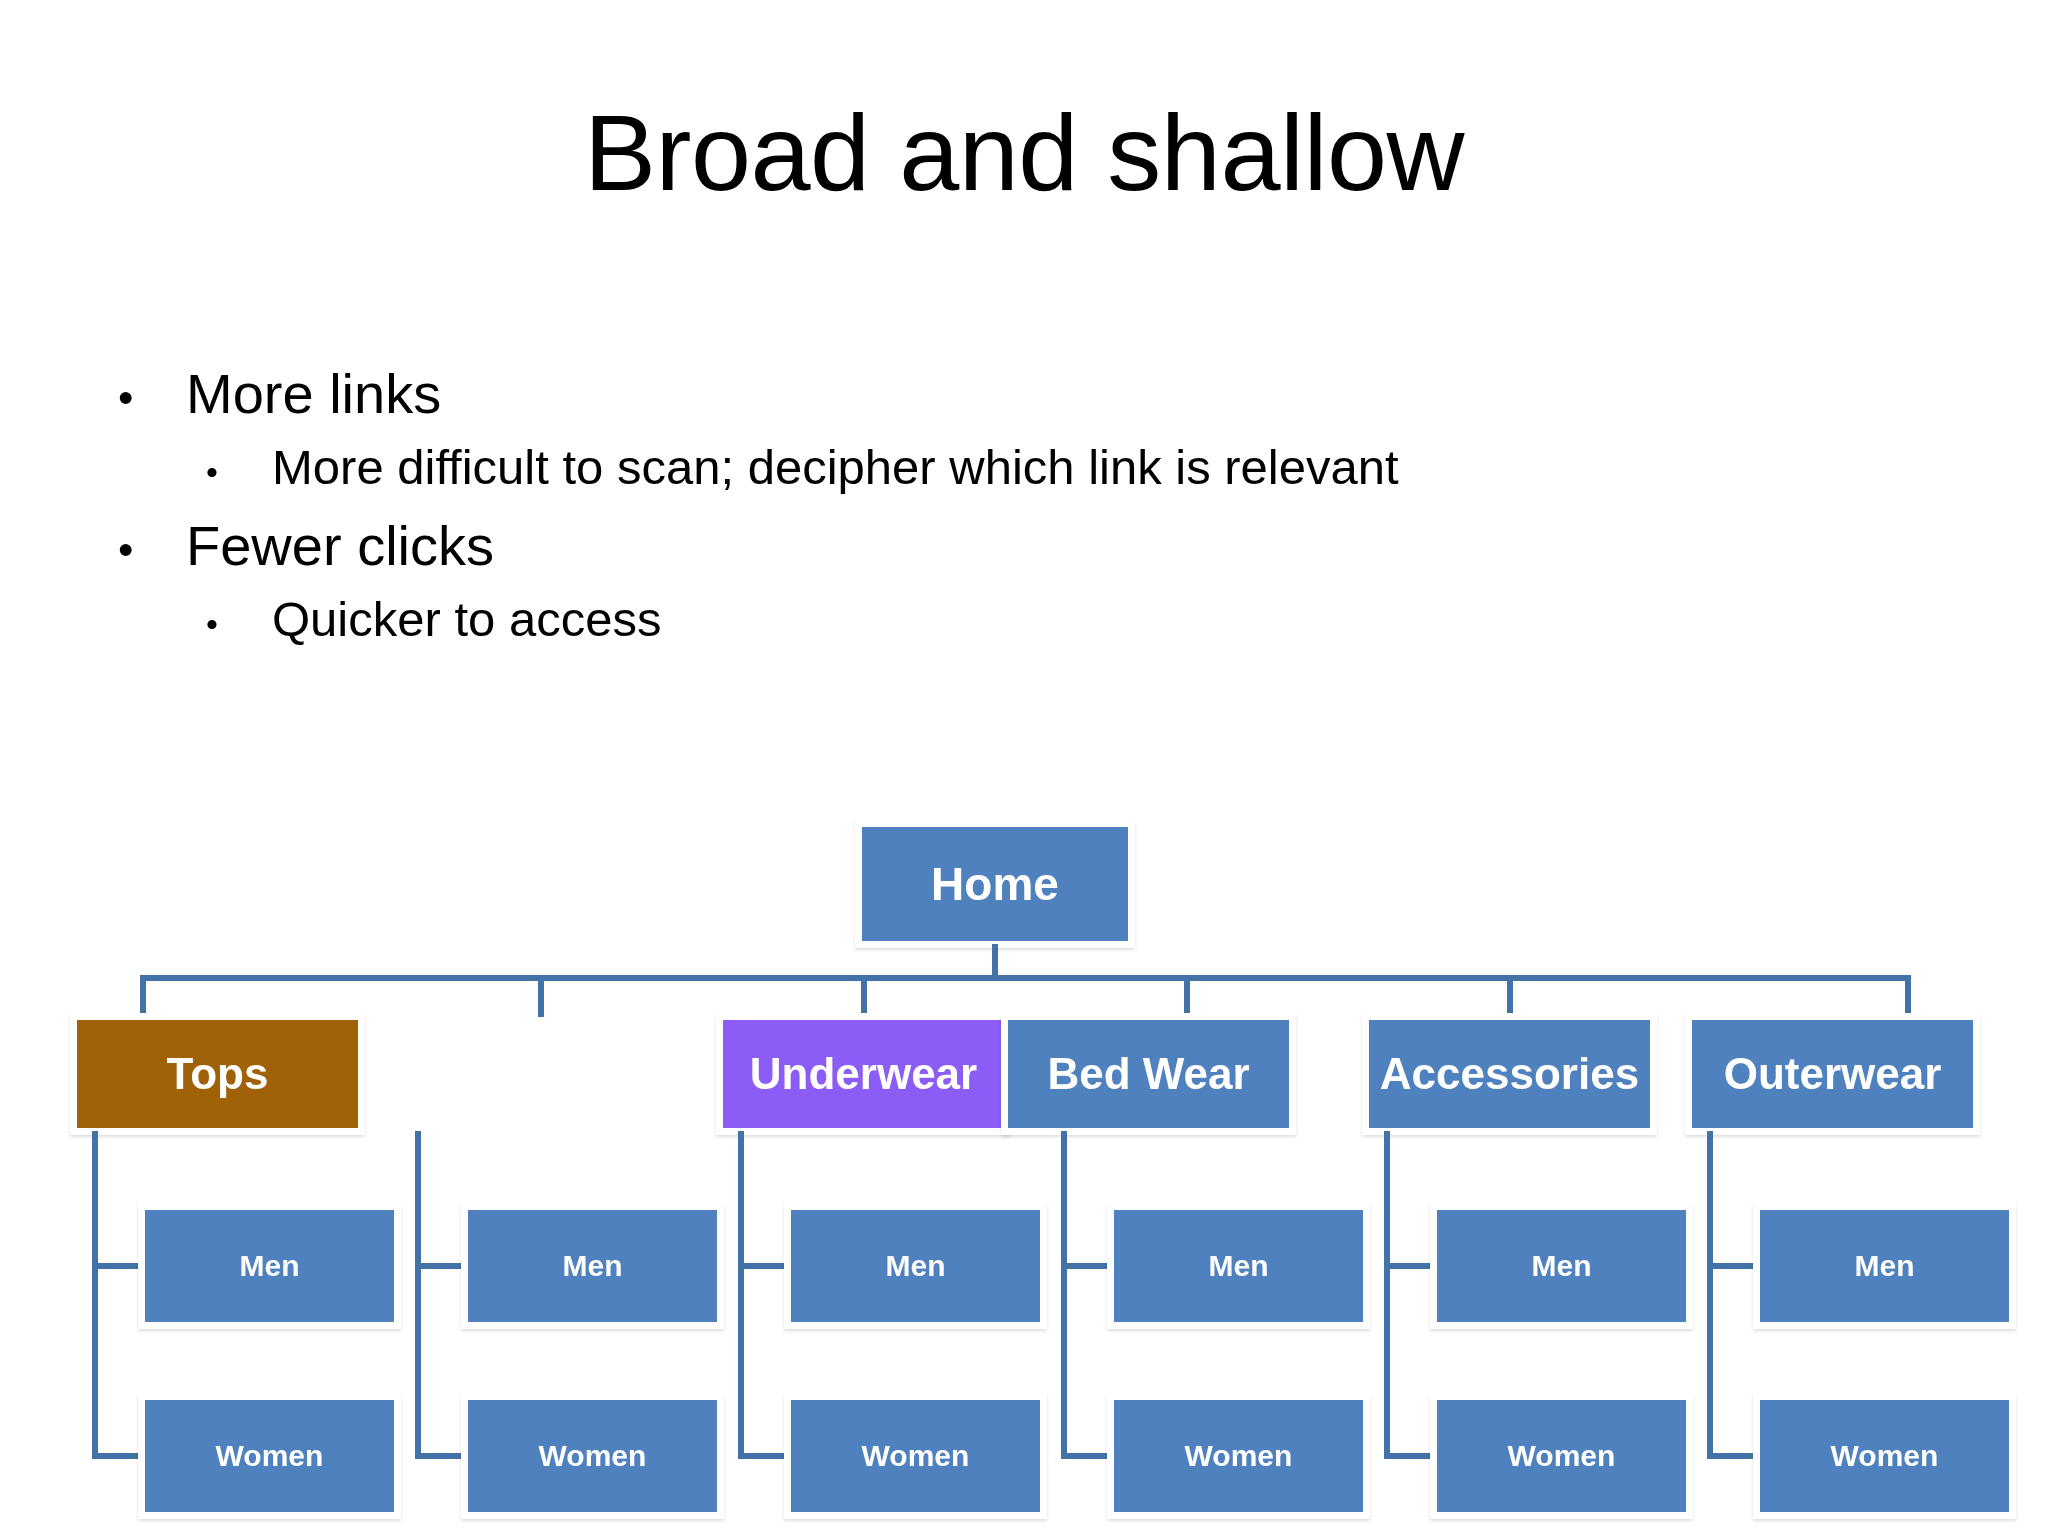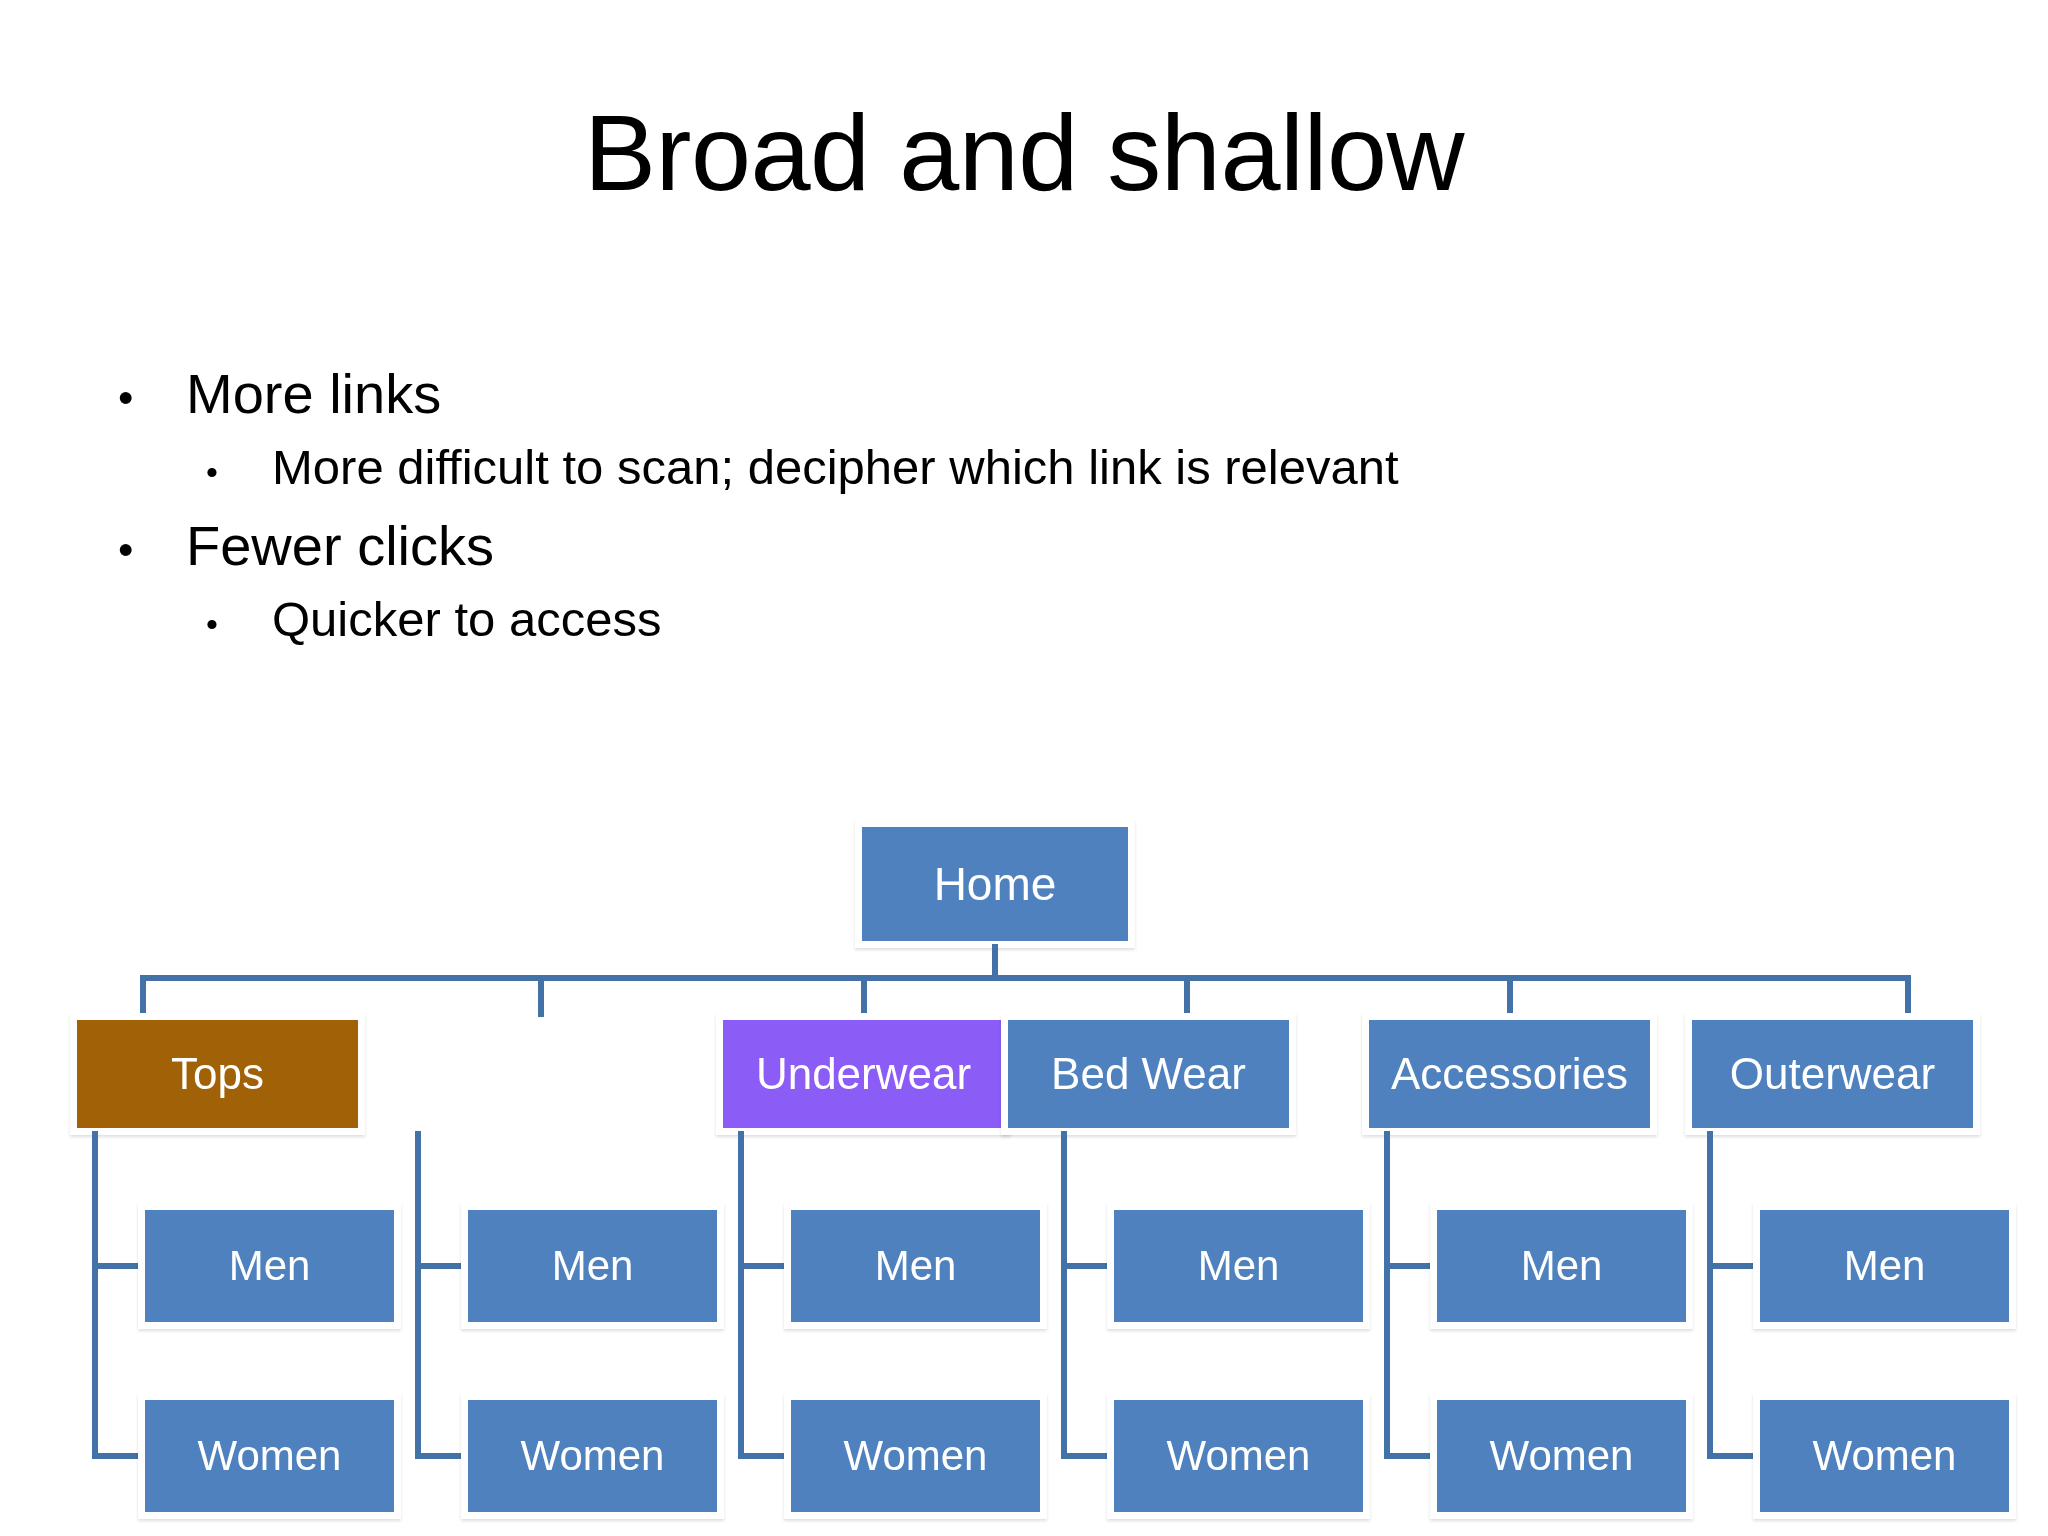--- a/index.html
+++ b/index.html
@@ -87,21 +87,21 @@
 
   
   #org-chart {
     position: absolute;
     left: 0;
     top: 0;
     width: 2048px;
     height: 1536px;
     pointer-events: none;
   }
-  #org-chart > * { pointer-events: auto; }
+  #org-chart > * { pointer-events: auto; font-weight: bold; }
 
   .node {
     position: absolute;
     background: #4e81bd;
     border: 7px solid #ffffff;
     box-sizing: border-box;
     box-shadow: 0 2px 3px rgba(0,0,0,0.13);
     display: flex;
     align-items: center;
     justify-content: center;
@@ -109,21 +109,21 @@
     overflow: hidden;
   }
   .node span {
     display: block;
     white-space: nowrap;
     text-align: center;
   }
 
   .node.root span { font-size: 46px; }
   .node.cat  span { font-size: 44px; }
-  .node.leaf span { font-size: 42px; }
+  .node.leaf span { font-size: 30px; }
 
   .connector {
     position: absolute;
     background: #4272a8;
   }
   .conn-h { height: 6px; }
   .conn-v { width: 6px; }
 </style>
 </head>
 <body>

